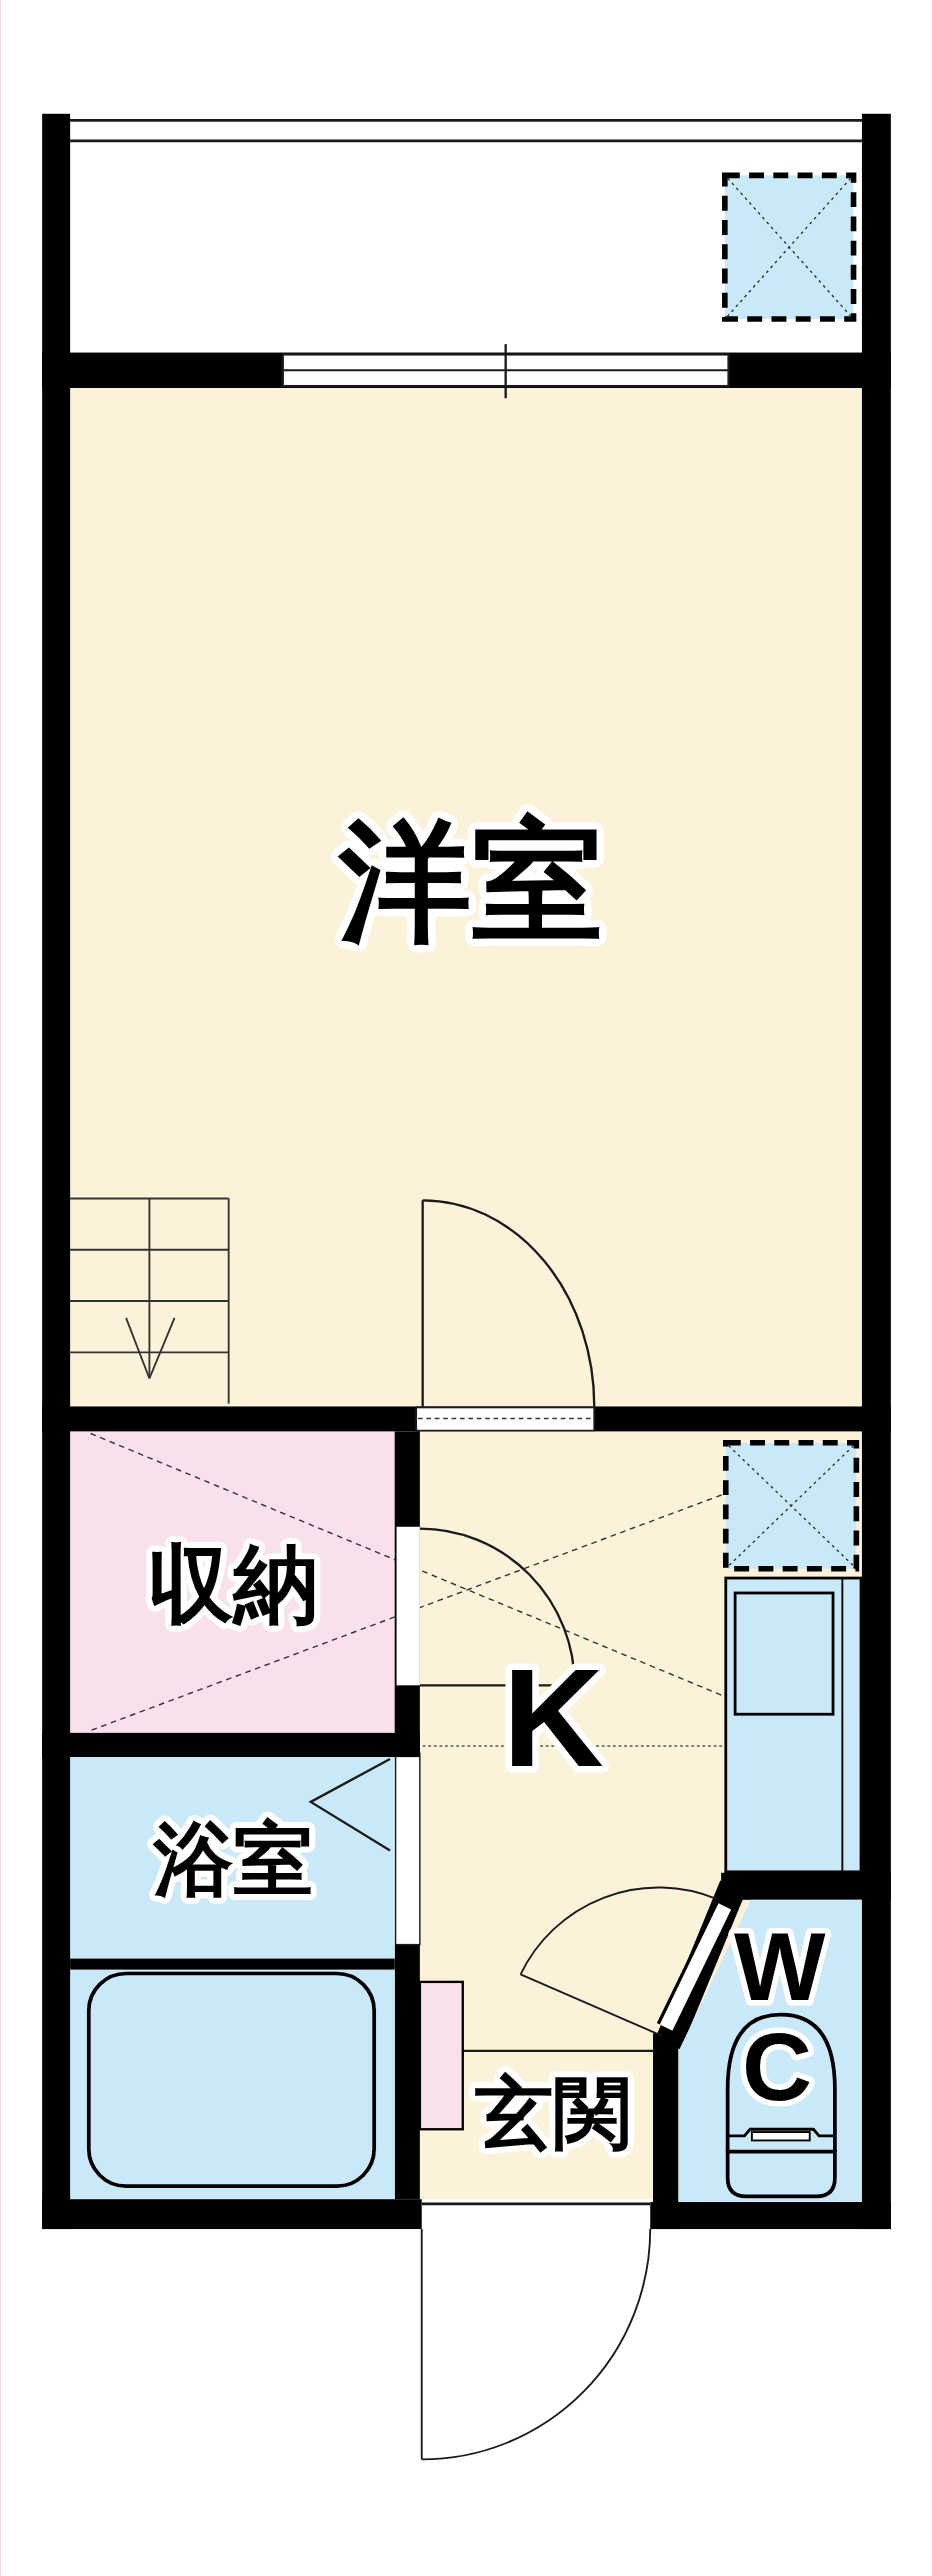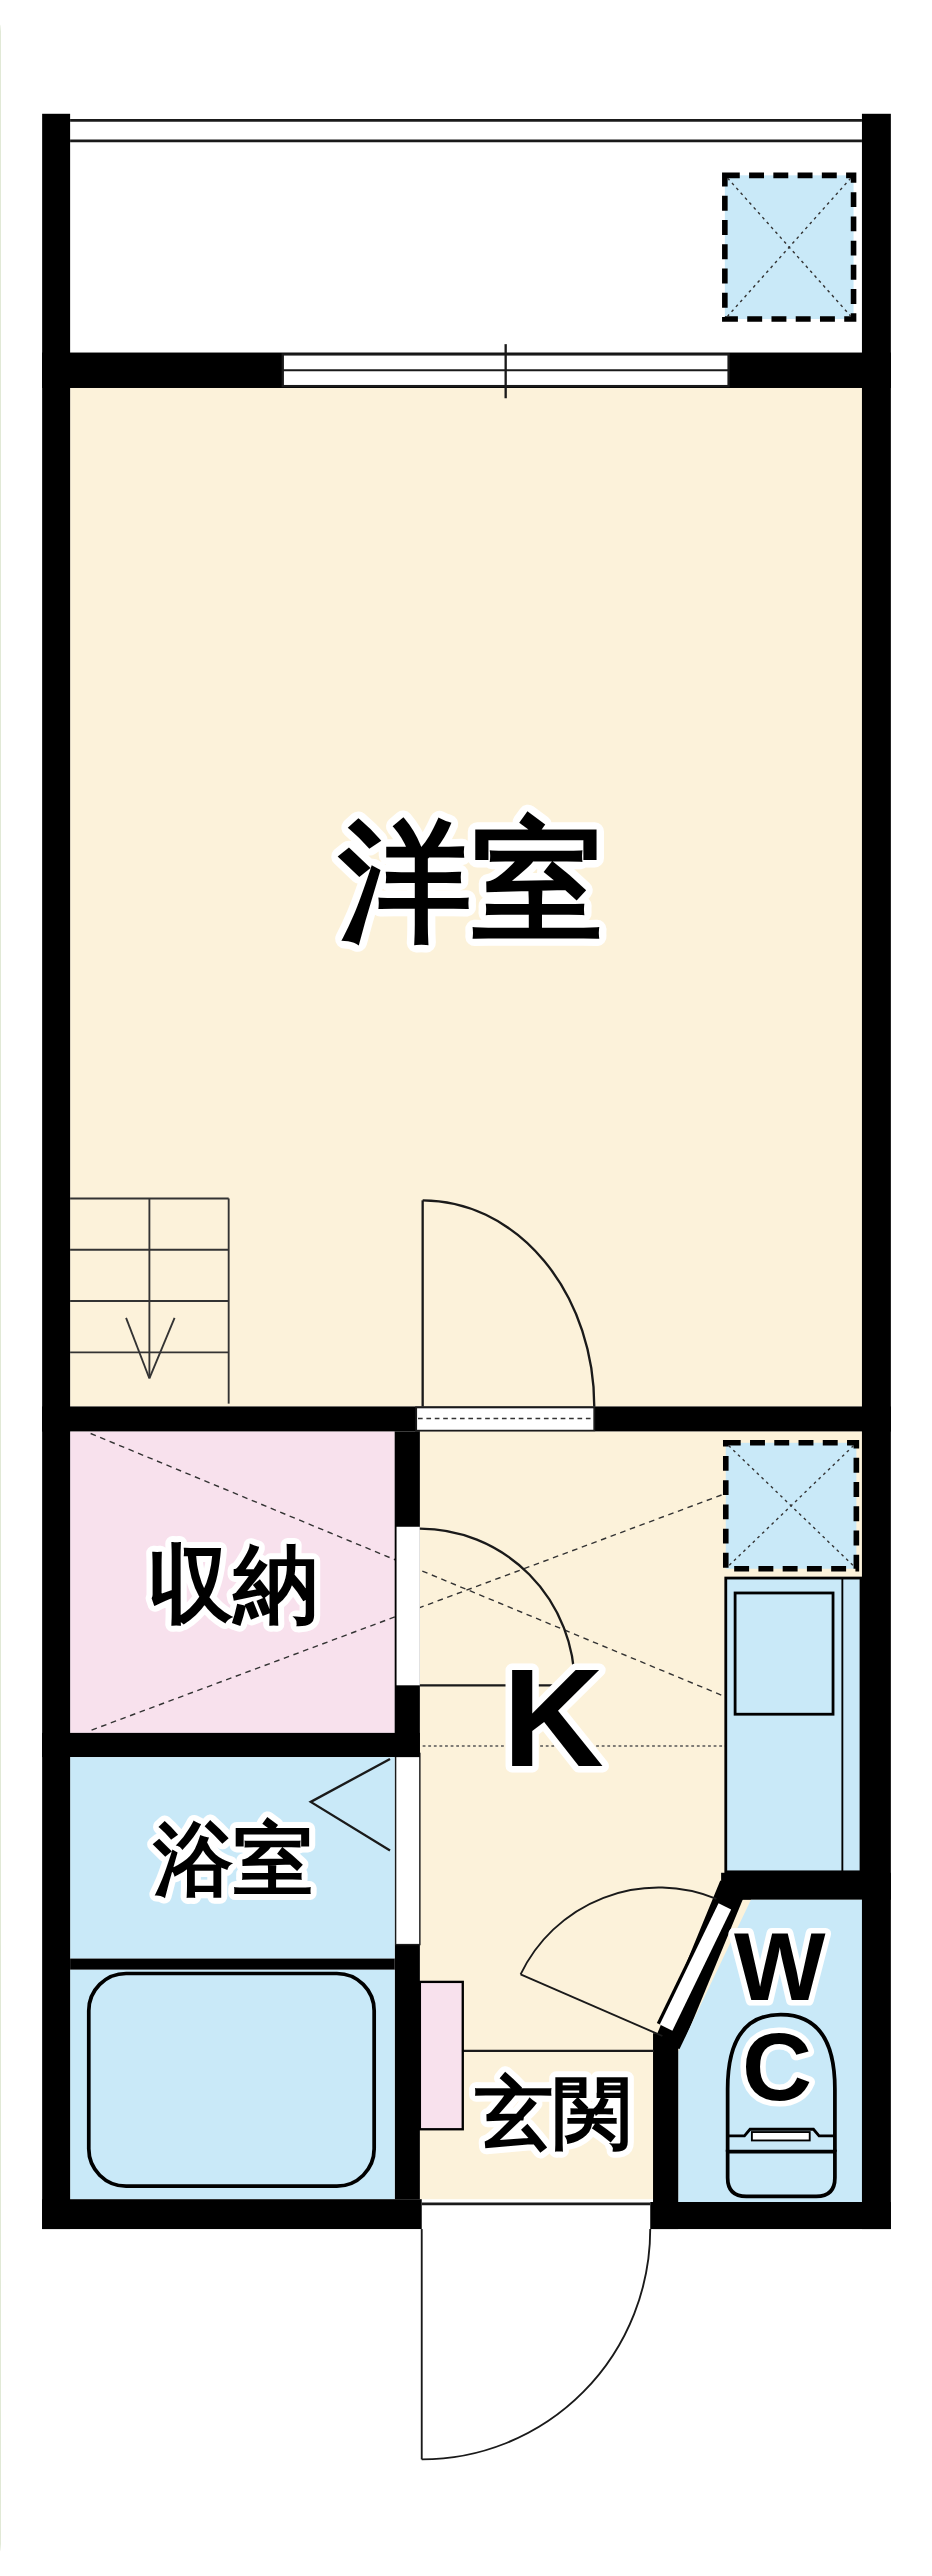--- a/index.html
+++ b/index.html
@@ -1,16 +1,16 @@
 <!DOCTYPE html>
 <html style="font-size:15px"><head>
 <meta charset="utf-8">
 <style>
   html,body{margin:0;padding:0;background:#fff;}
-  .plan-wrap{position:relative;width:933px;height:2576px;background:#4d7c0f;font-family:"Liberation Sans",sans-serif;border-radius:32px;}
+  .plan-wrap{position:relative;width:933px;height:2576px;background:#be185d;font-family:"Liberation Sans",sans-serif;}
   svg{display:block;}
   text.room-label{font-family:"Liberation Sans","DejaVu Sans",sans-serif;font-weight:bold;fill:#000;stroke:#ffffff;stroke-linejoin:round;paint-order:stroke;text-anchor:middle;}
 </style>
 </head>
 <body>
 
 <div class="plan-wrap">
 <svg width="933" height="2576" viewBox="0 0 1000 2762" xmlns="http://www.w3.org/2000/svg">
 
   <rect x="0" y="0" width="1000" height="2762" fill="#ffffff"></rect>

